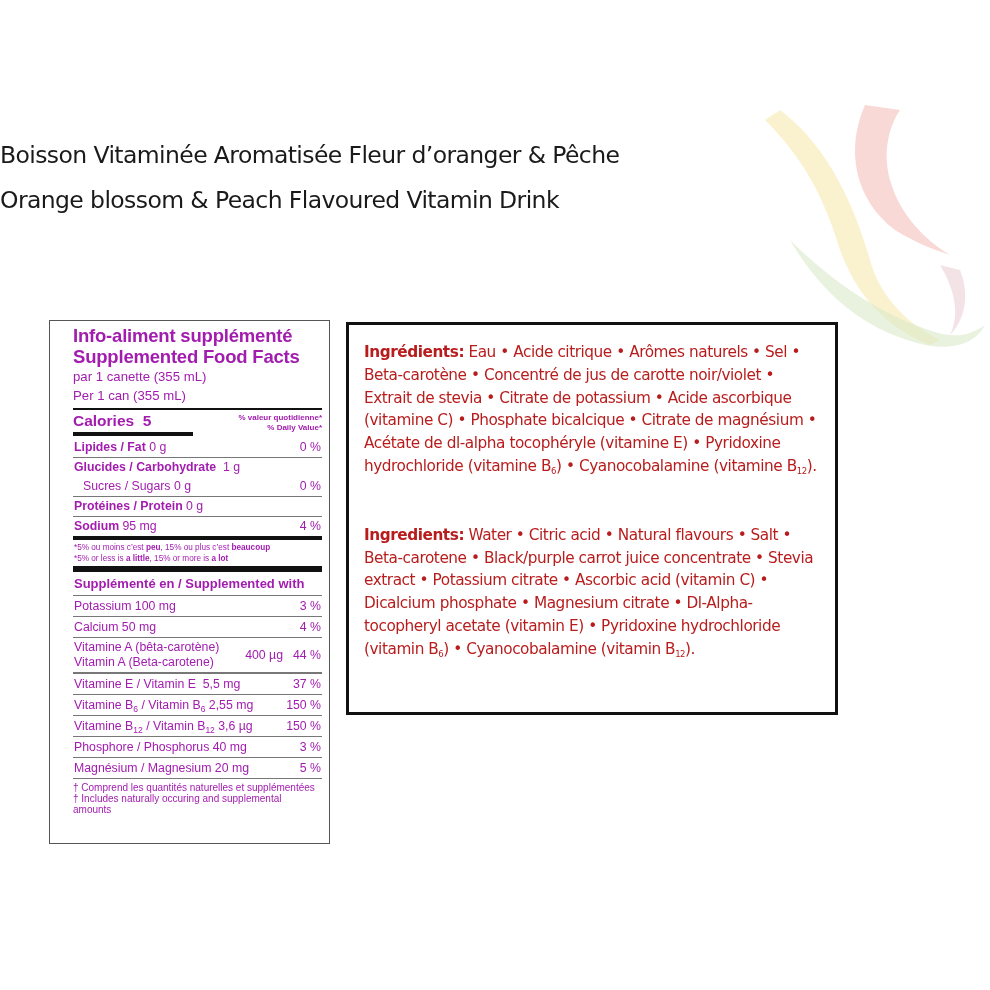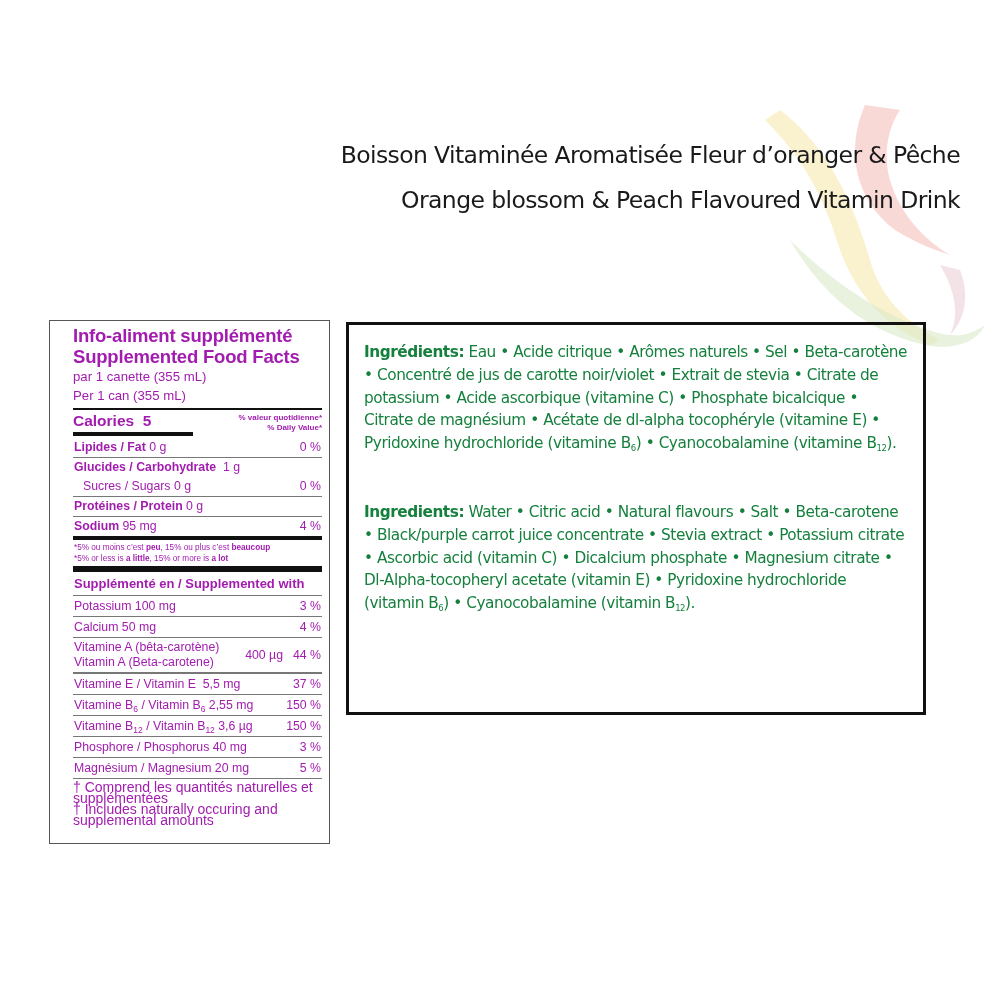--- a/index.html
+++ b/index.html
@@ -1,21 +1,21 @@
 <!DOCTYPE html>
 <html><head>
 <meta charset="utf-8">
 <style>
   * { box-sizing: border-box; margin: 0; padding: 0; }
   html, body { width: 990px; height: 990px; background: #ffffff; overflow: hidden; }
   body { position: relative; font-family: "Liberation Sans", sans-serif; color: #111; }
 
   .deco { position: absolute; left: 760px; top: 100px; width: 230px; height: 250px; pointer-events: none; }
 
-  .title { position: absolute; left: 0; width: 960px; text-align: right; font-family: "DejaVu Sans", sans-serif; font-size: 23.5px; color: #1a1a1a; letter-spacing: -0.6px; }
+  .title { position: absolute; left: 0; width: 960px; text-align: left; font-family: "DejaVu Sans", sans-serif; font-size: 23.5px; color: #1a1a1a; letter-spacing: -0.6px; }
   .title.t1 { top: 141px; }
   .title.t2 { top: 186px; }
 
   
   .nf { position: absolute; left: 49px; top: 320px; width: 281px; height: 524px; border: 1.5px solid #555; padding: 4px 7px 0 23px; font-family: "Liberation Sans", sans-serif; color: #a21caf; }
   .nf-h { font-weight: bold; font-size: 18.5px; line-height: 21px; letter-spacing: -0.2px; }
   .nf-serv { font-size: 13.2px; line-height: 19px; }
   .rule-thick { border-top: 2px solid #111; }
   .rule-bar { border-top: 6px solid #111; }
   .rule-thin { border-top: 1px solid #777; }
@@ -27,24 +27,24 @@
   .row .b { font-weight: bold; }
   .row.indent { padding-left: 10px; }
   .footnote { font-size: 8.2px; line-height: 11px; padding: 2px 0 2px 1px; }
   .footnote b { font-weight: bold; }
   .sup-head { font-weight: bold; font-size: 13px; line-height: 21px; padding: 1px 1px; }
   .srow { display: flex; justify-content: space-between; font-size: 12.3px; line-height: 20px; padding: 0 1px; }
   .srow.two { line-height: 15px; padding-top: 2px; padding-bottom: 2px; align-items: center; }
   .srow .mid { display: flex; align-items: center; gap: 4px; }
   .srow .val { width: 34px; text-align: right; }
   sub.s { font-size: 8.5px; vertical-align: -3px; line-height: 0; }
-  .fn2 { font-size: 14px; line-height: 11px; padding-top: 3px; }
+  .fn2 { font-size: 10px; line-height: 11px; padding-top: 3px; }
 
   
-  .ing { position: absolute; left: 346px; top: 322px; width: 580px; height: 393px; border: 3px solid #111; padding: 16px 14px 0 15px; font-family: "DejaVu Sans", sans-serif; color: #15803d; }
+  .ing { position: absolute; left: 346px; top: 322px; width: 492px; height: 393px; border: 3px solid #111; padding: 16px 14px 0 15px; font-family: "DejaVu Sans", sans-serif; color: #b91c1c; }
   .ing-p { font-size: 15.3px; line-height: 22.8px; letter-spacing: -0.45px; }
   .ing-p .lbl { font-weight: bold; }
   .ing-p.en { margin-top: 46px; }
 </style>
 </head>
 <body>
 
 <svg class="deco" viewBox="0 0 230 250">
   <path d="M20 10 C60 40, 90 90, 110 160 C118 190, 140 220, 180 240 L170 245 C120 225, 95 190, 80 150 C65 100, 45 60, 5 20 Z" fill="#f5e6a8" opacity="0.55"></path>
   <path d="M105 5 C85 50, 95 100, 135 130 C160 145, 175 150, 190 155 C165 140, 140 115, 130 80 C122 50, 130 25, 140 10 Z" fill="#f2b9b2" opacity="0.55"></path>

